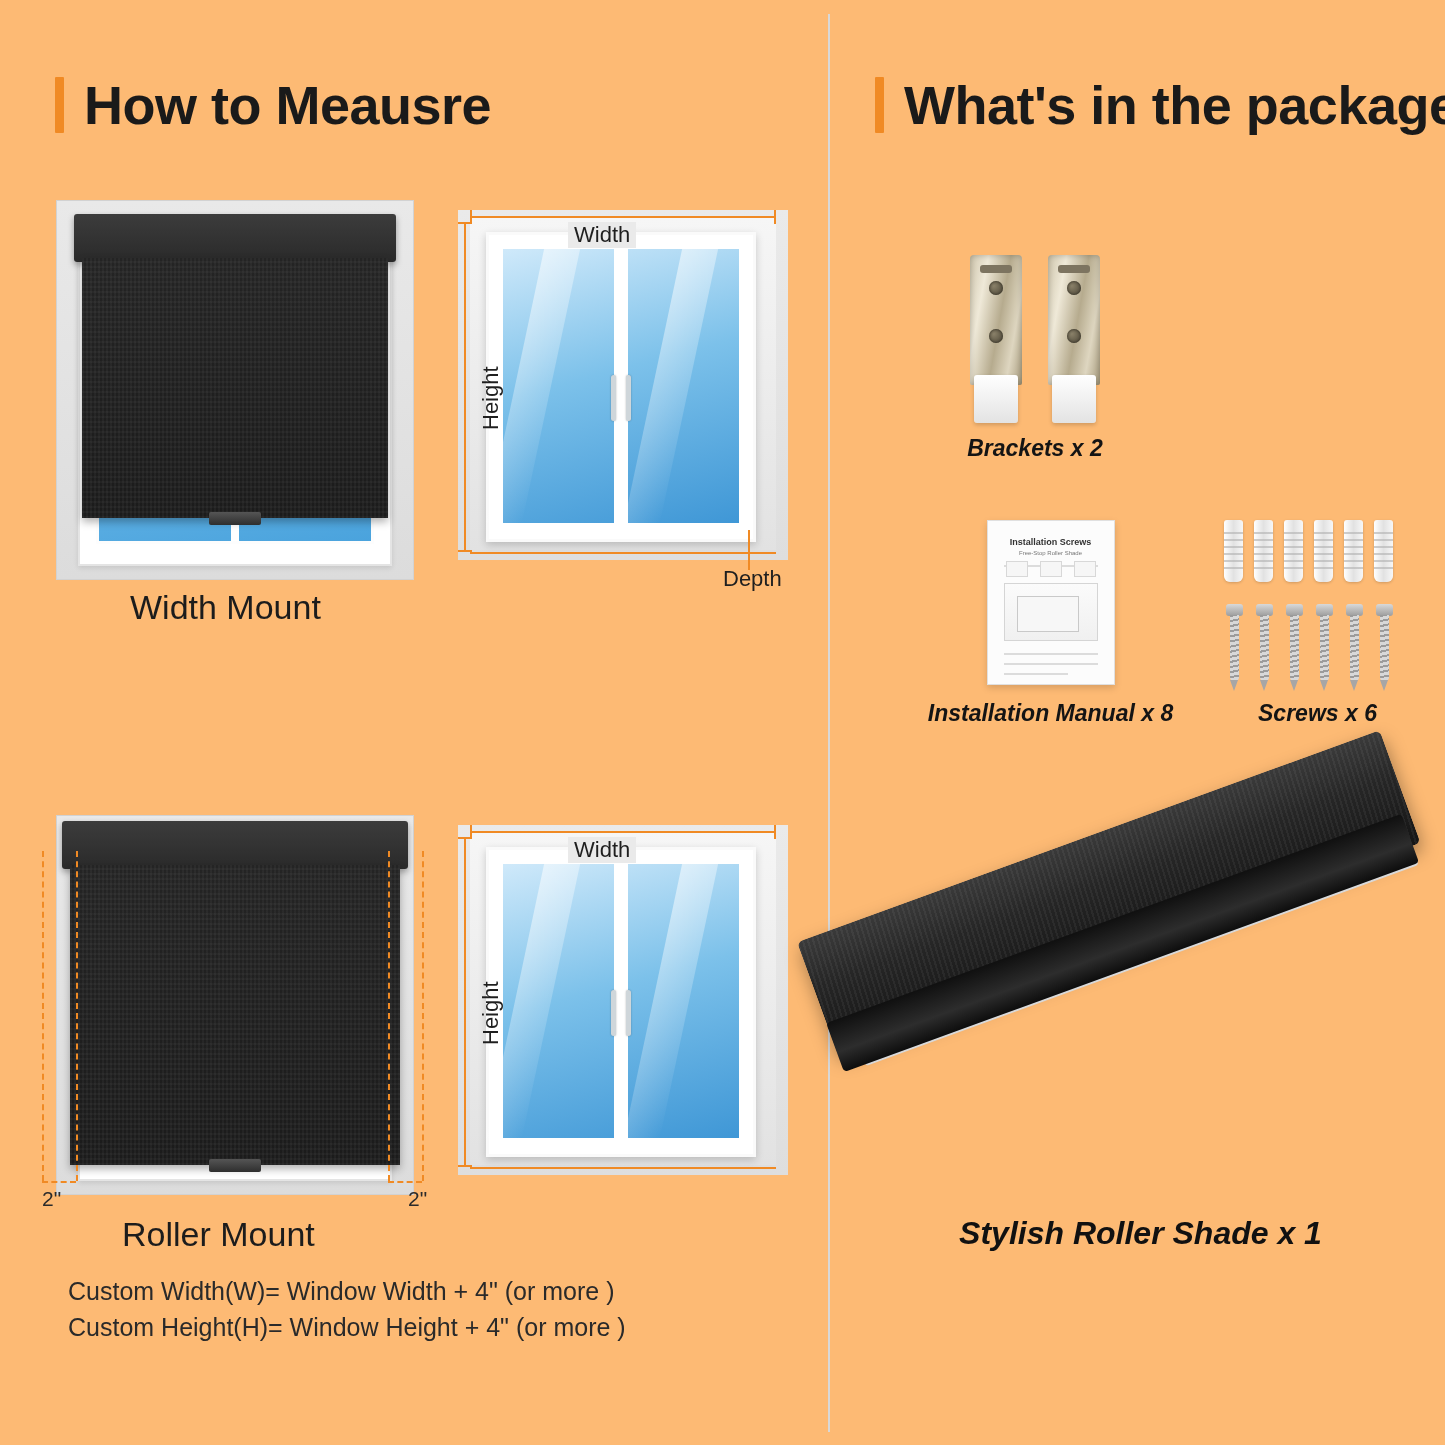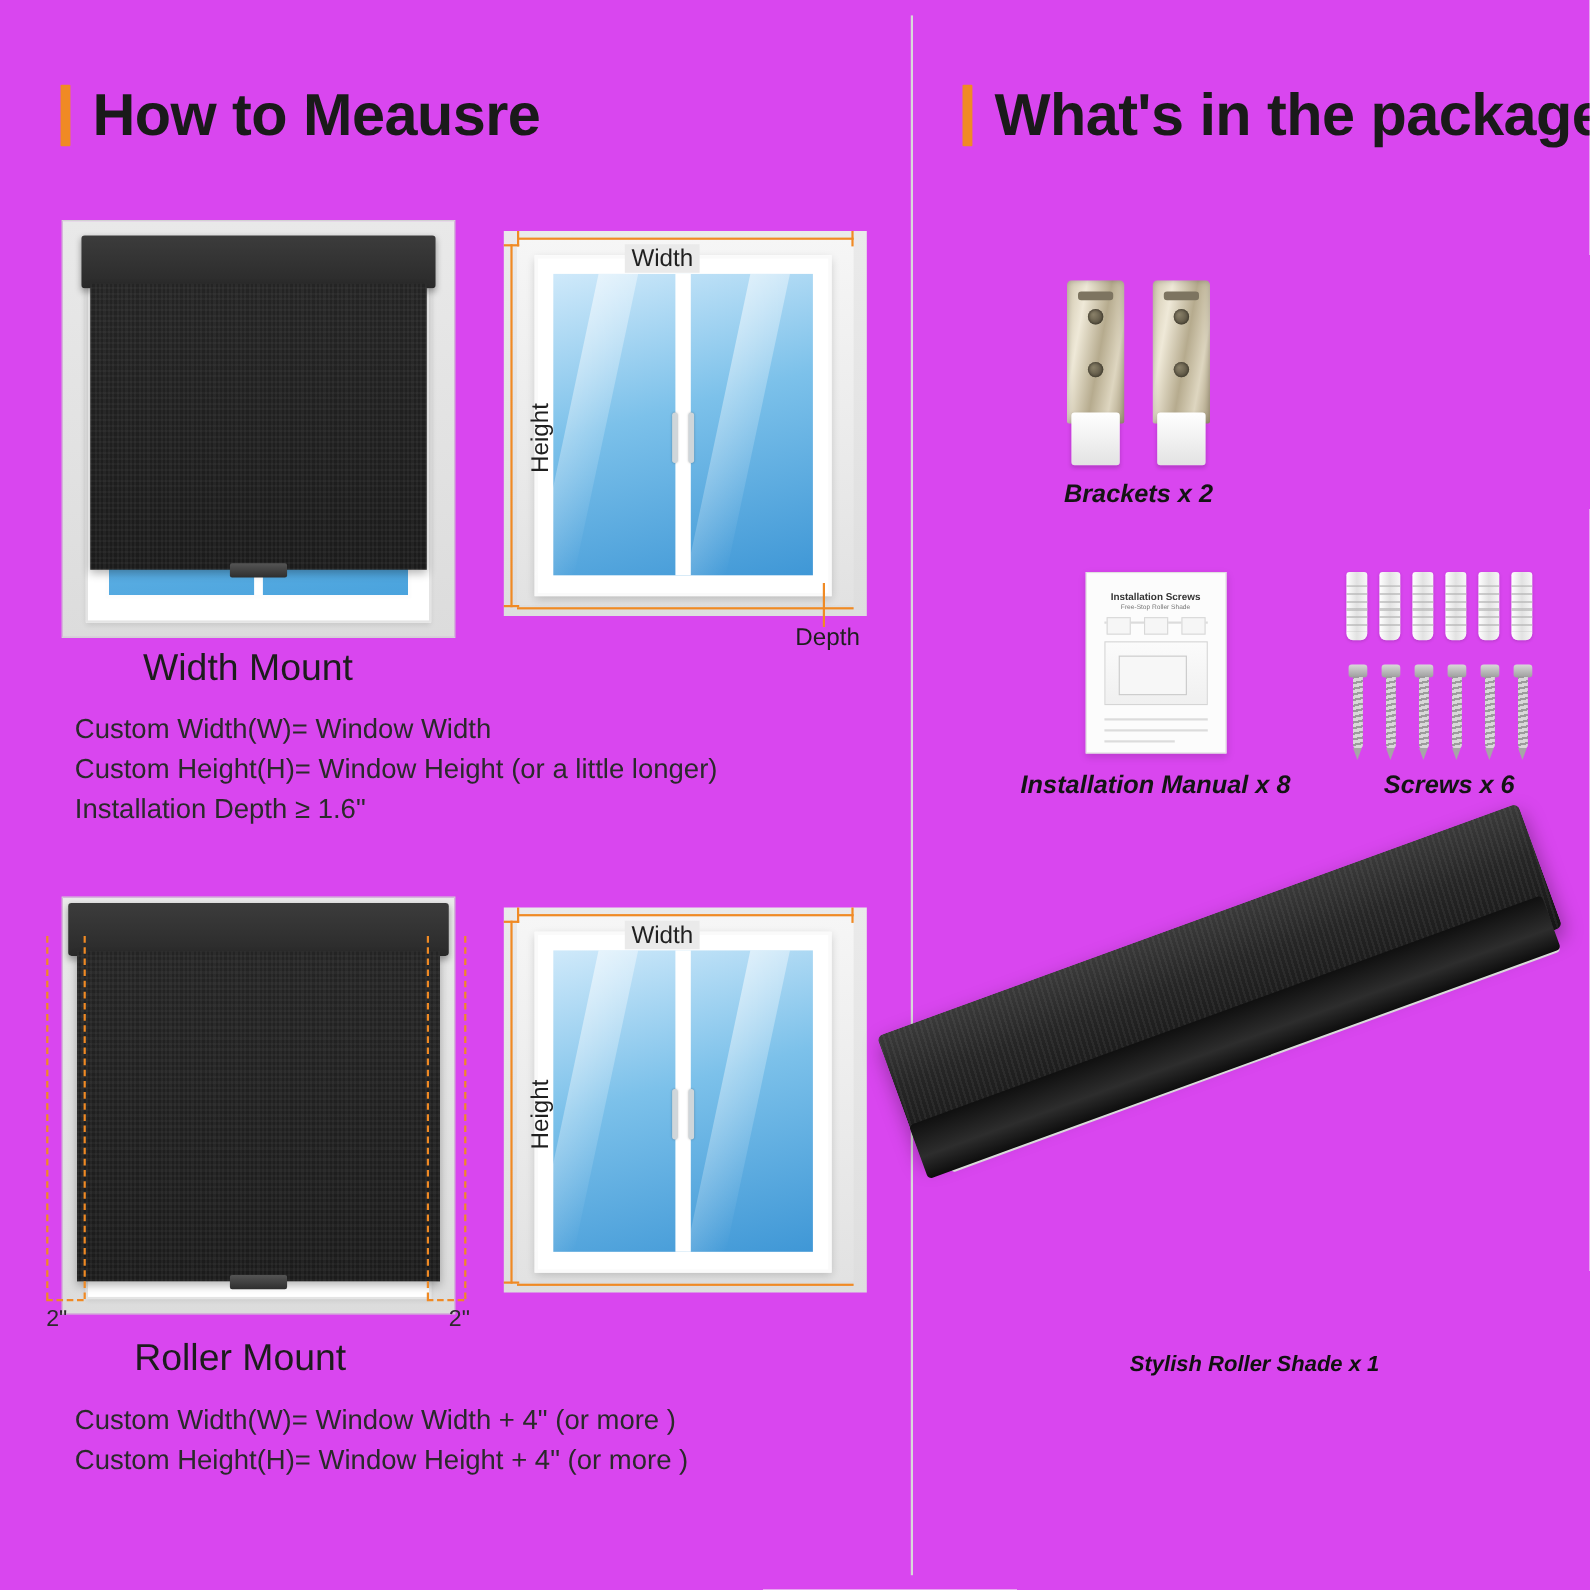--- a/index.html
+++ b/index.html
@@ -5,21 +5,21 @@
   * { box-sizing: border-box; margin: 0; padding: 0; }
   html, body {
     width: 1445px; height: 1445px;
     background: #f2f2f2;
     font-family: "Liberation Sans", sans-serif;
     overflow: hidden;
   }
   .page {
     position: relative;
     width: 1445px; height: 1445px;
-    background: #d946ef;
+    background: #fdba74;
     display: flex;
   }
   .divider {
     position: absolute;
     left: 828px; top: 14px;
     width: 2px; height: 1418px;
     background: #d8d8d8;
   }
 
   
@@ -422,21 +422,21 @@
     transform: rotate(-20deg);
     transform-origin: left bottom;
     border-radius: 3px;
   }
   .product-caption {
     position: absolute;
     left: 0; right: 0; bottom: -42px;
     text-align: center;
     font-style: italic;
     font-weight: bold;
-    font-size: 20px;
+    font-size: 32px;
     color: #111;
   }
 </style>
 </head>
 <body>
 
 <div class="page">
 
   <div class="divider"></div>
 
@@ -487,25 +487,20 @@
           <div class="lbl vert" style="left:30px; top:230px;">Height</div>
 
           <div class="arrowline h" style="left:22px; top:352px; width:306px;"></div>
           <div class="arrowline v" style="left:300px; top:330px; height:40px;"></div>
           <div class="lbl" style="left:275px; top:366px;">Depth</div>
         </div>
       </div>
 
       <div class="mount-title" style="left:130px; top:398px;">Width Mount</div>
 
-      <div class="bullets" style="left:68px; top:455px;">
-        <div>Custom Width(W)= Window Width</div>
-        <div>Custom Height(H)= Window Height (or a little longer)</div>
-        <div>Installation Depth ≥ 1.6"</div>
-      </div>
     </div>
 
     <div class="section sec-b">
       <div class="figrow">
 
         <div class="mountfig outside">
           <div class="wall"></div>
           <div class="win-frame">
             <div class="win-glass"></div>
           </div>

